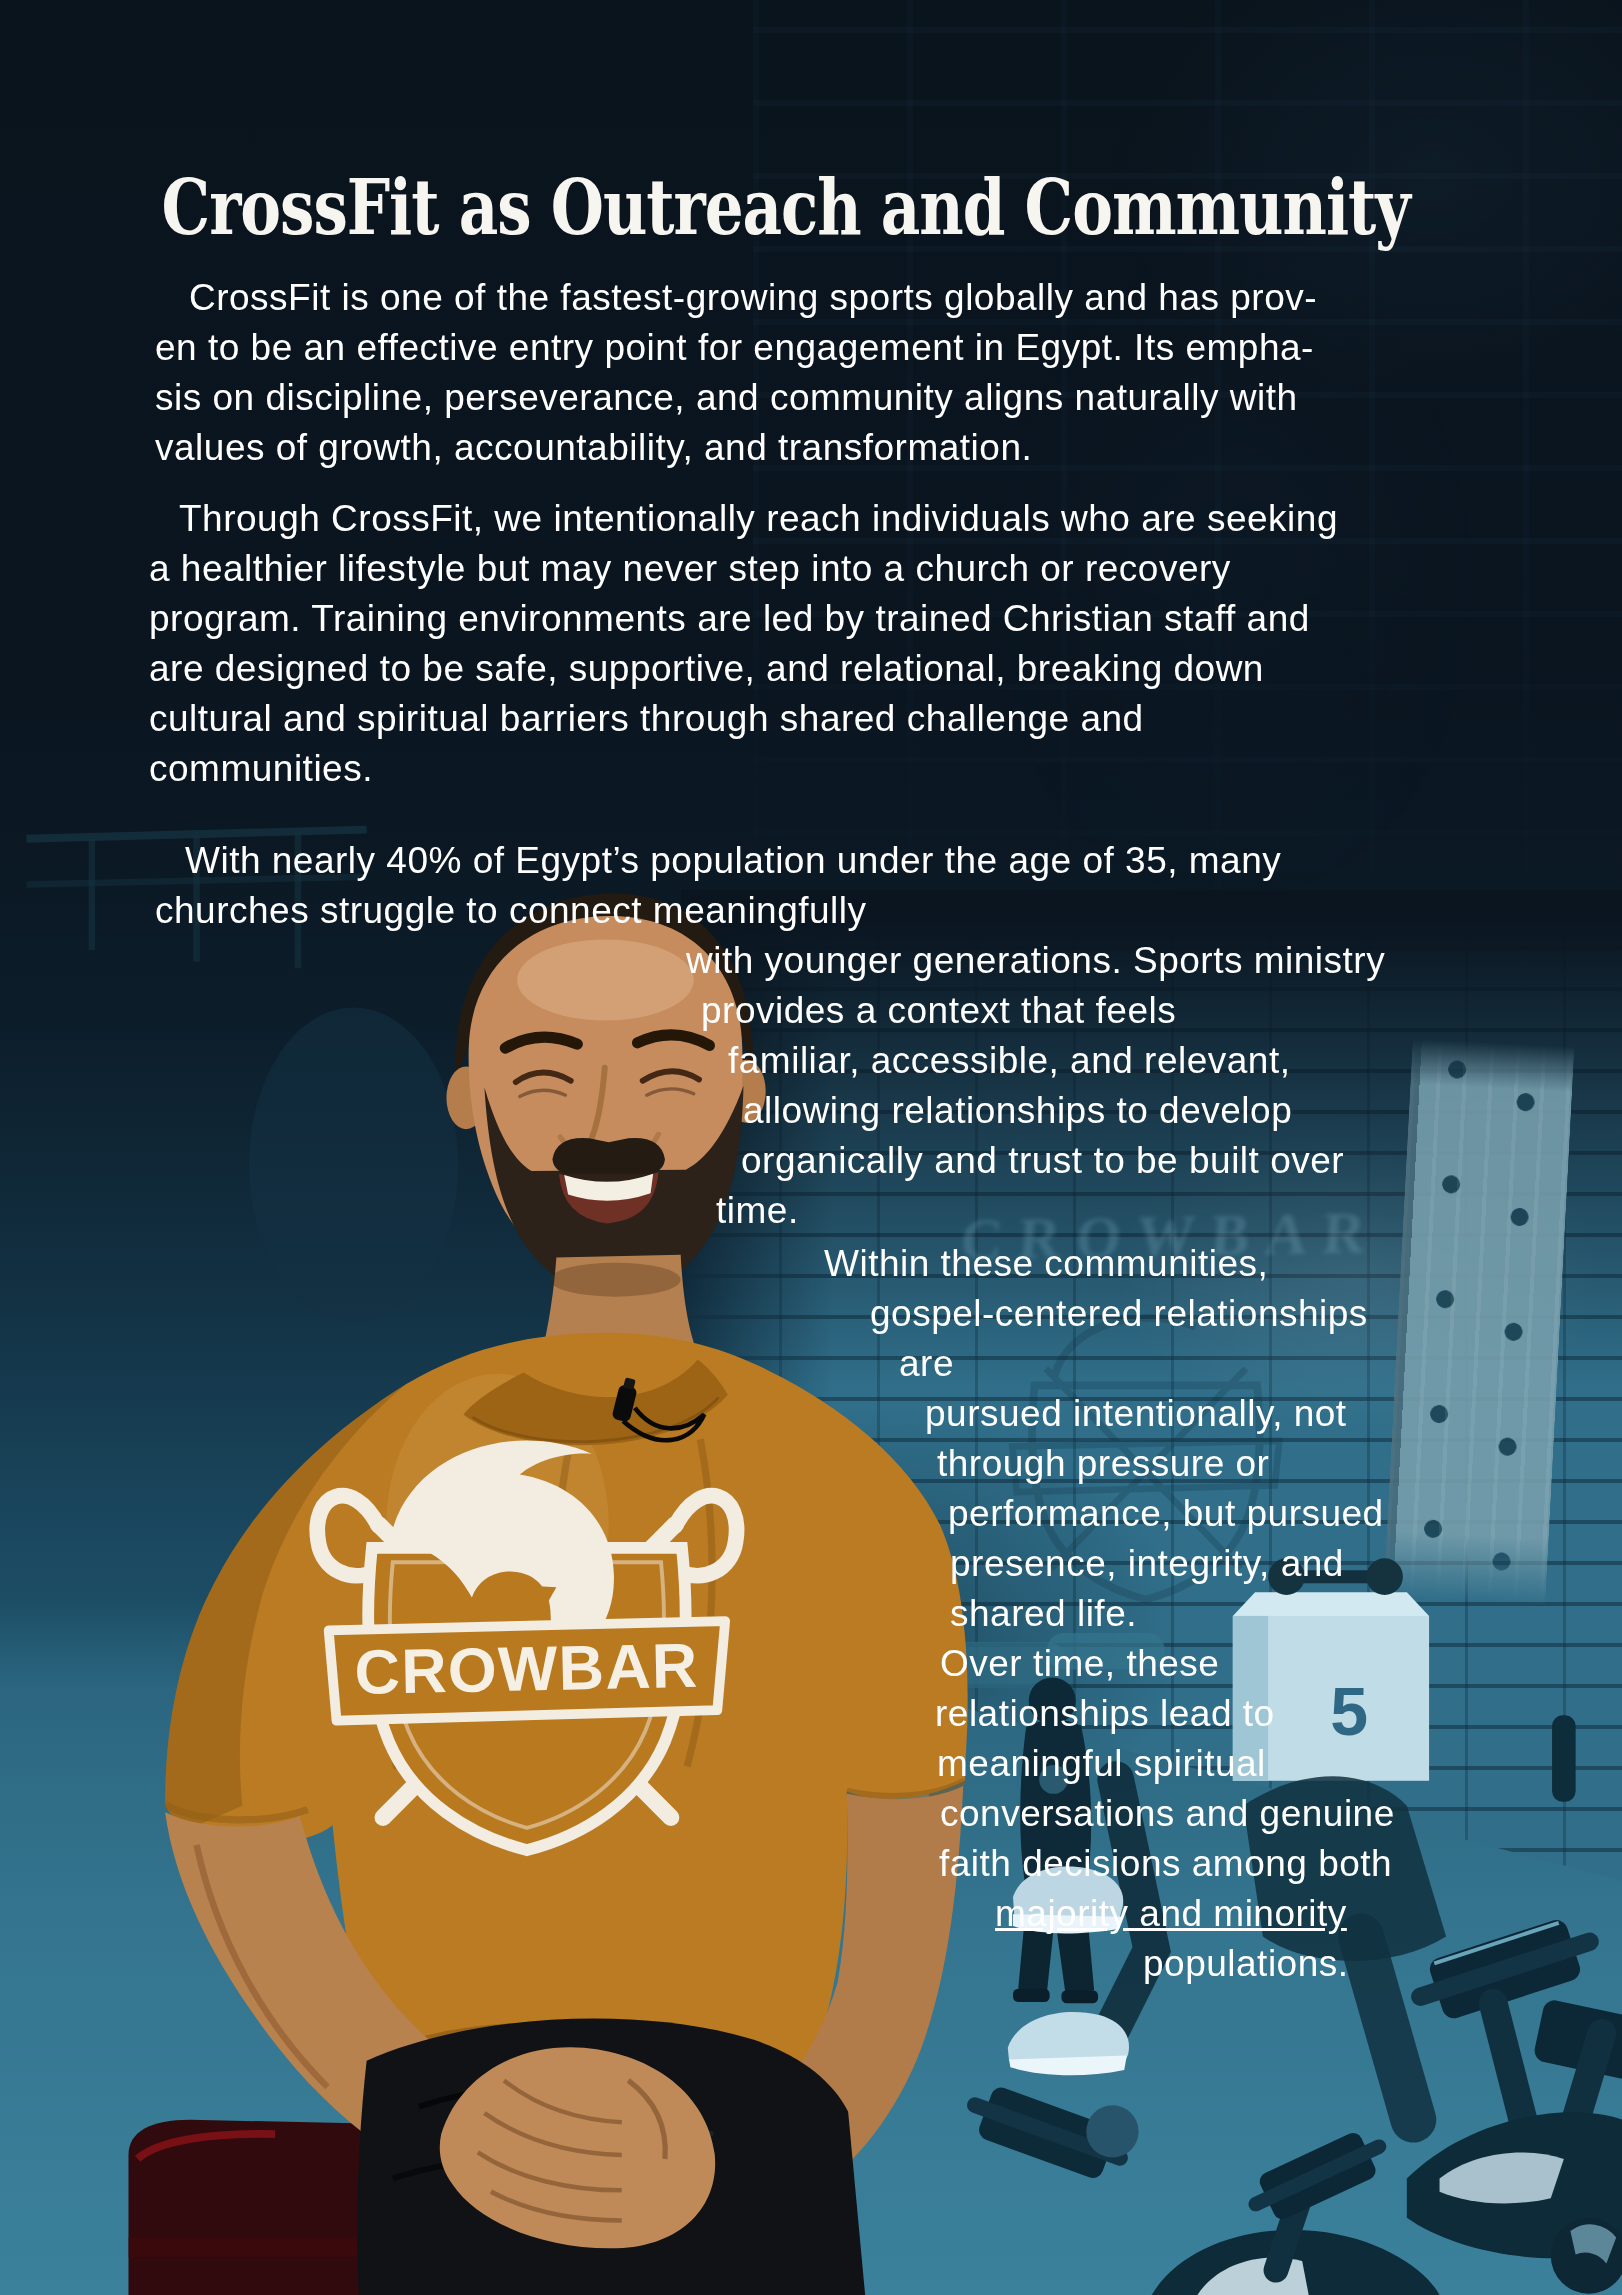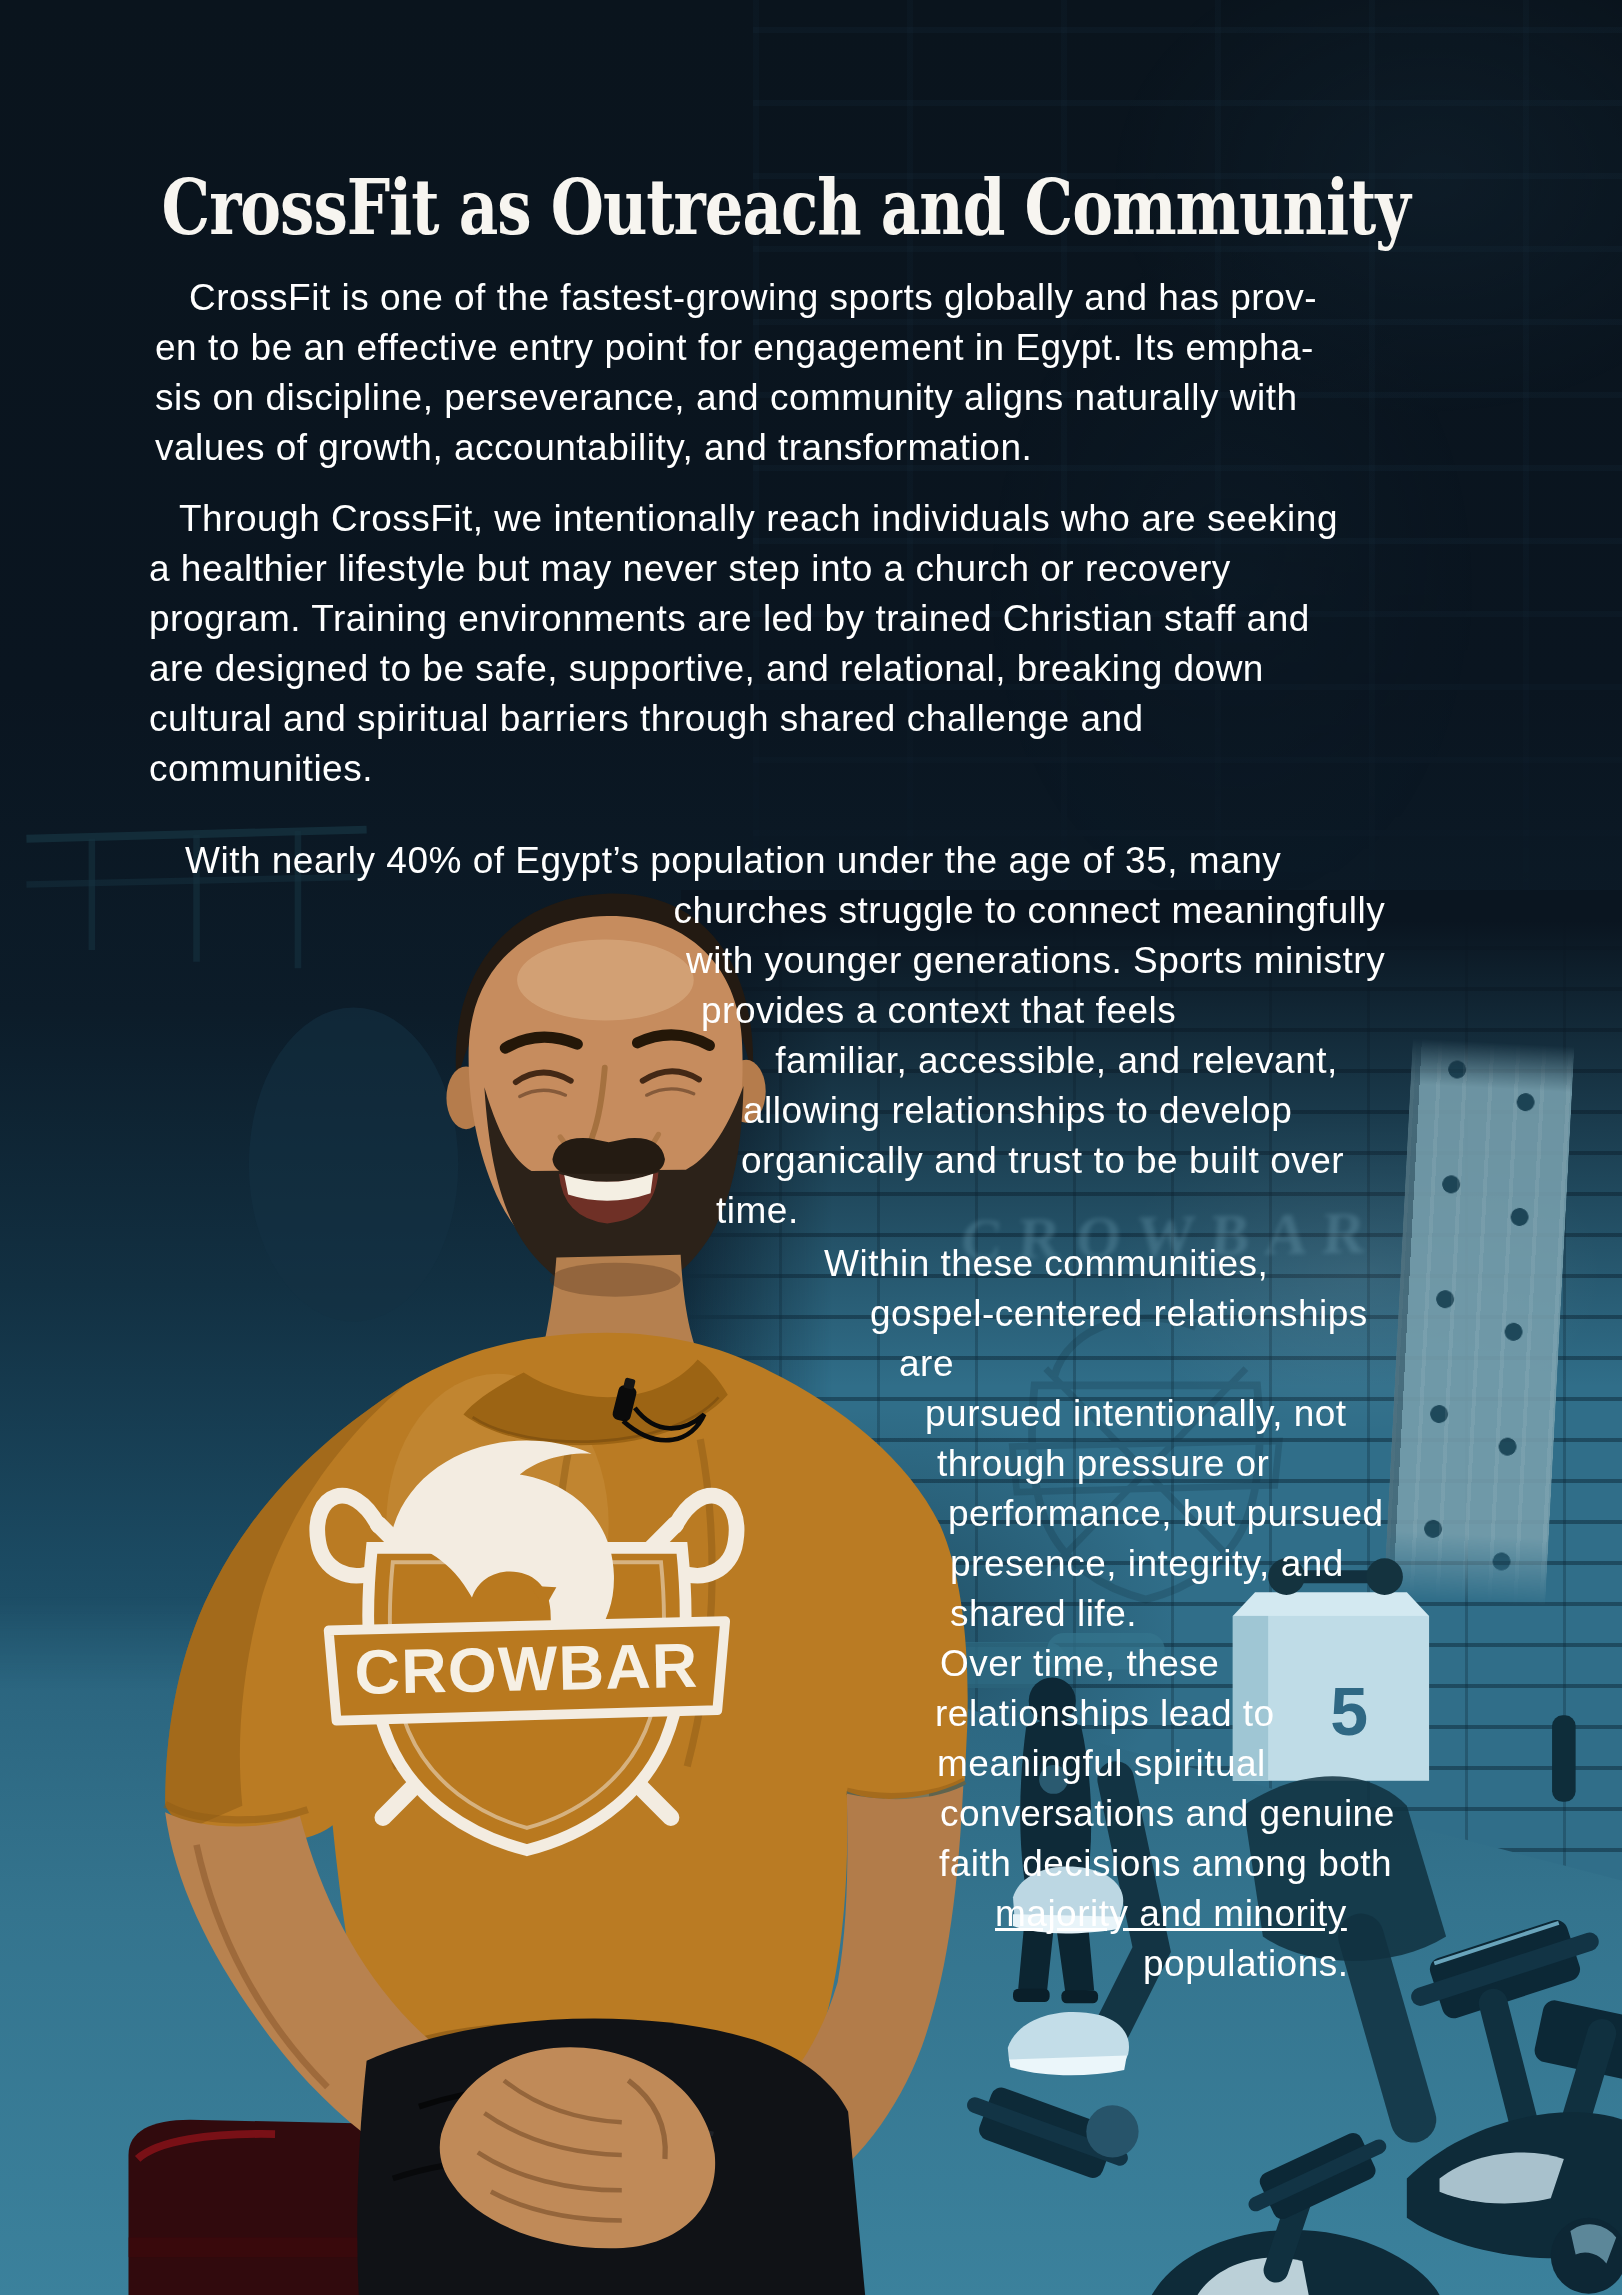--- a/index.html
+++ b/index.html
@@ -82,24 +82,24 @@
     font-size:37px; line-height:50px; letter-spacing:0.5px; font-weight:400;
   }
   .tline{white-space:nowrap;}
   .p1{left:155px; top:273px;}
   .p2{left:149px; top:494px;}
   .p3{left:155px; top:836px;}
   .p4{left:824px; top:1239px;}
   .p1 .tline:first-child{margin-left:34px;}
   .p2 .tline:first-child{margin-left:30px;}
   .p3 .tline:nth-child(1){margin-left:30px;}
-  .p3 .tline:nth-child(2){text-align:right;}
+  .p3 .tline:nth-child(2){}
   .p3 .tline:nth-child(3){margin-left:531px;}
   .p3 .tline:nth-child(4){margin-left:546px;}
-  .p3 .tline:nth-child(5){margin-left:573px;text-align:center;}
+  .p3 .tline:nth-child(5){margin-left:573px;}
   .p3 .tline:nth-child(6){margin-left:588px;}
   .p3 .tline:nth-child(7){margin-left:586px;}
   .p3 .tline:nth-child(8){margin-left:561px;}
   .p4 .tline:nth-child(2){margin-left:46px;}
   .p4 .tline:nth-child(3){margin-left:75px;}
   .p4 .tline:nth-child(4){margin-left:101px;}
   .p4 .tline:nth-child(5){margin-left:113px;}
   .p4 .tline:nth-child(6){margin-left:124px;}
   .p4 .tline:nth-child(7){margin-left:126px;}
   .p4 .tline:nth-child(8){margin-left:126px;}

